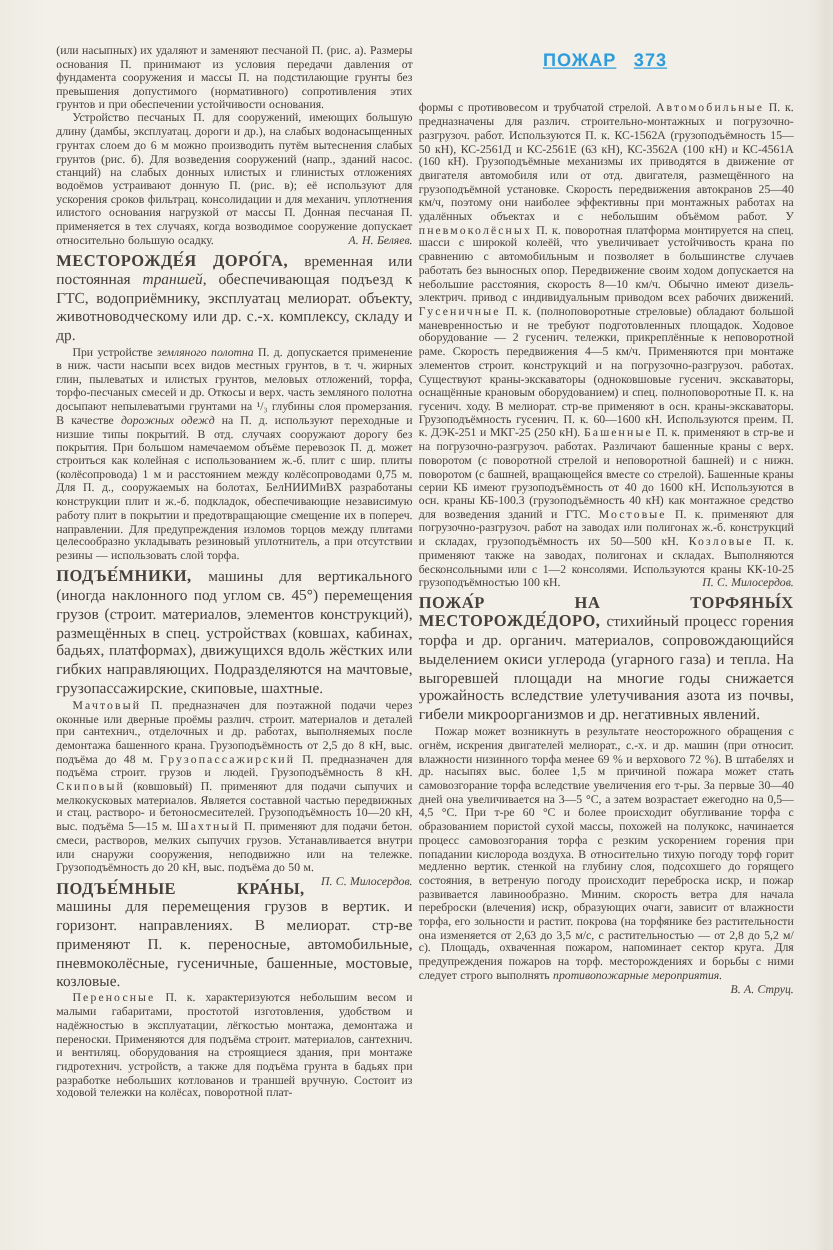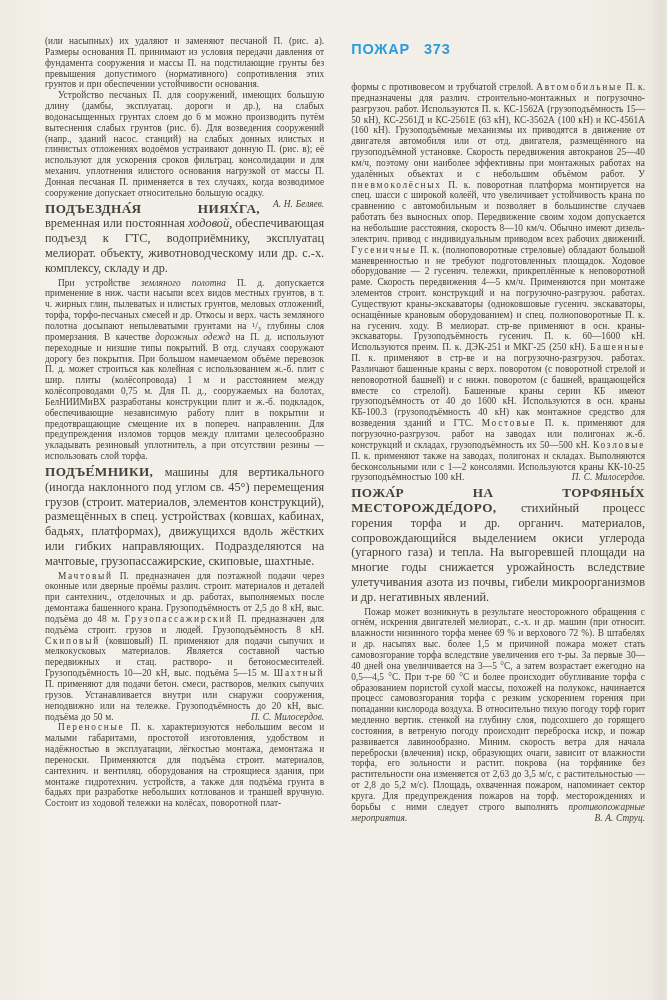--- a/index.html
+++ b/index.html
@@ -22,34 +22,35 @@
   .page::after {
     content: "";
     position: absolute;
     top: 0; right: 0;
     width: 16px; height: 100%;
     background: linear-gradient(90deg, rgba(100,92,78,0) 0%, rgba(100,92,78,0.07) 65%, rgba(100,92,78,0.02) 100%);
     pointer-events: none;
   }
   .columns {
     display: flex;
-    gap: 27px;
+    gap: 5px;
   }
   .col { box-sizing: border-box; }
   .col-left  { width: 285px; }
   .col-right { width: 300px; }
 
   .running-head {
-    text-align: left;
+    text-align: center;
     font-family: "Liberation Sans", "DejaVu Sans", sans-serif;
     font-weight: bold;
     font-size: 14.5px;
     letter-spacing: 0.8px;
     margin: 5px 2px 25px 0;
     white-space: nowrap;
+    text-decoration: underline;
   }
   .running-head .page-number { margin-left: 14px; }
 
   p.para {
     margin: 0;
     text-align: justify;
   }
   p.small {
     font-size: 9.4px;
     line-height: 10.85px;
@@ -77,24 +78,25 @@
 </style>
 </head>
 <body>
 
 <div class="page">
   <div class="columns">
 
     <div class="col col-left">
         <p class="para small"><span class="seg-n">(или насыпных) их удаляют и заменяют песчаной П. (рис. а). Размеры основания П. принимают из условия передачи давления от фундамента сооружения и массы П. на подстилающие грунты без превышения допустимого (нормативного) сопротивления этих грунтов и при обеспечении устойчивости основания.</span></p>
         <p class="para small indent"><span class="seg-n">Устройство песчаных П. для сооружений, имеющих большую длину (дамбы, эксплуатац. дороги и др.), на слабых водонасыщенных грунтах слоем до 6 м можно производить путём вытеснения слабых грунтов (рис. б). Для возведения сооружений (напр., зданий насос. станций) на слабых донных илистых и глинистых отложениях водоёмов устраивают донную П. (рис. в); её используют для ускорения сроков фильтрац. консолидации и для механич. уплотнения илистого основания нагрузкой от массы П. Донная песчаная П. применяется в тех случаях, когда возводимое сооружение допускает относительно большую осадку. </span><span class="seg-sign">А. Н. Беляев.</span></p>
-        <p class="para lead"><span class="seg-b">ПОДЪЕЗДНА́Я НИЯХ́ГА, </span><span class="seg-n">временная или постоянная </span><span class="seg-i">ходовой</span><span class="seg-n">, обеспечивающая подъезд к ГТС, водоприёмнику, эксплуатац мелиорат. объекту, животноводческому или др. с.-х. комплексу, складу и др.</span></p>
+        <p class="para lead"><span class="seg-b">МЕСТОРОЖДЕ́Я ДОРО́ГА, </span><span class="seg-n">временная или постоянная </span><span class="seg-i">траншей</span><span class="seg-n">, обеспечивающая подъезд к ГТС, водоприёмнику, эксплуатац мелиорат. объекту, животноводческому или др. с.-х. комплексу, складу и др.</span></p>
         <p class="para small indent"><span class="seg-n">При устройстве </span><span class="seg-i">земляного полотна</span><span class="seg-n"> П. д. допускается применение в ниж. части насыпи всех видов местных грунтов, в т. ч. жирных глин, пылеватых и илистых грунтов, меловых отложений, торфа, торфо-песчаных смесей и др. Откосы и верх. часть земляного полотна досыпают непылеватыми грунтами на ¹/₃ глубины слоя промерзания. В качестве </span><span class="seg-i">дорожных одежд</span><span class="seg-n"> на П. д. используют переходные и низшие типы покрытий. В отд. случаях сооружают дорогу без покрытия. При большом намечаемом объёме перевозок П. д. может строиться как колейная с использованием ж.-б. плит с шир. плиты (колёсопровода) 1 м и расстоянием между колёсопроводами 0,75 м. Для П. д., сооружаемых на болотах, БелНИИМиВХ разработаны конструкции плит и ж.-б. подкладок, обеспечивающие независимую работу плит в покрытии и предотвращающие смещение их в попереч. направлении. Для предупреждения изломов торцов между плитами целесообразно укладывать резиновый уплотнитель, а при отсутствии резины — использовать слой торфа.</span></p>
         <p class="para lead"><span class="seg-b">ПОДЪЕ́МНИКИ, </span><span class="seg-n">машины для вертикального (иногда наклонного под углом св. 45°) перемещения грузов (строит. материалов, элементов конструкций), размещённых в спец. устройствах (ковшах, кабинах, бадьях, платформах), движущихся вдоль жёстких или гибких направляющих. Подразделяются на мачтовые, грузопассажирские, скиповые, шахтные.</span></p>
         <p class="para small indent"><span class="seg-sp">Мачтовый</span><span class="seg-n"> П. предназначен для поэтажной подачи через оконные или дверные проёмы различ. строит. материалов и деталей при сантехнич., отделочных и др. работах, выполняемых после демонтажа башенного крана. Грузоподъёмность от 2,5 до 8 кН, выс. подъёма до 48 м. </span><span class="seg-sp">Грузопассажирский</span><span class="seg-n"> П. предназначен для подъёма строит. грузов и людей. Грузоподъёмность 8 кН. </span><span class="seg-sp">Скиповый</span><span class="seg-n"> (ковшовый) П. применяют для подачи сыпучих и мелкокусковых материалов. Является составной частью передвижных и стац. растворо- и бетоносмесителей. Грузоподъёмность 10—20 кН, выс. подъёма 5—15 м. </span><span class="seg-sp">Шахтный</span><span class="seg-n"> П. применяют для подачи бетон. смеси, растворов, мелких сыпучих грузов. Устанавливается внутри или снаружи сооружения, неподвижно или на тележке. Грузоподъёмность до 20 кН, выс. подъёма до 50 м. </span><span class="seg-sign">П. С. Милосердов.</span></p>
+        <p class="para lead"><span class="seg-b">ПОДЪЕ́МНЫЕ КРА́НЫ, </span><span class="seg-n">машины для перемещения грузов в вертик. и горизонт. направлениях. В мелиорат. стр-ве применяют П. к. переносные, автомобильные, пневмоколёсные, гусеничные, башенные, мостовые, козловые.</span></p>
         <p class="para small indent"><span class="seg-sp">Переносные</span><span class="seg-n"> П. к. характеризуются небольшим весом и малыми габаритами, простотой изготовления, удобством и надёжностью в эксплуатации, лёгкостью монтажа, демонтажа и переноски. Применяются для подъёма строит. материалов, сантехнич. и вентиляц. оборудования на строящиеся здания, при монтаже гидротехнич. устройств, а также для подъёма грунта в бадьях при разработке небольших котлованов и траншей вручную. Состоит из ходовой тележки на колёсах, поворотной плат-</span></p>
       </div>
 
     <div class="col col-right">
       <div class="running-head" style="color: rgb(46, 156, 219);">
         <span class="head-title">ПОЖАР</span><span class="page-number">373</span>
       </div>
       <div>
           <p class="para small"><span class="seg-n">формы с противовесом и трубчатой стрелой. </span><span class="seg-sp">Автомобильные</span><span class="seg-n"> П. к. предназначены для различ. строительно-монтажных и погрузочно-разгрузоч. работ. Используются П. к. КС-1562А (грузоподъёмность 15—50 кН), КС-2561Д и КС-2561Е (63 кН), КС-3562А (100 кН) и КС-4561А (160 кН). Грузоподъёмные механизмы их приводятся в движение от двигателя автомобиля или от отд. двигателя, размещённого на грузоподъёмной установке. Скорость передвижения автокранов 25—40 км/ч, поэтому они наиболее эффективны при монтажных работах на удалённых объектах и с небольшим объёмом работ. У </span><span class="seg-sp">пневмоколёсных</span><span class="seg-n"> П. к. поворотная платформа монтируется на спец. шасси с широкой колеёй, что увеличивает устойчивость крана по сравнению с автомобильным и позволяет в большинстве случаев работать без выносных опор. Передвижение своим ходом допускается на небольшие расстояния, скорость 8—10 км/ч. Обычно имеют дизель-электрич. привод с индивидуальным приводом всех рабочих движений. </span><span class="seg-sp">Гусеничные</span><span class="seg-n"> П. к. (полноповоротные стреловые) обладают большой маневренностью и не требуют подготовленных площадок. Ходовое оборудование — 2 гусенич. тележки, прикреплённые к неповоротной раме. Скорость передвижения 4—5 км/ч. Применяются при монтаже элементов строит. конструкций и на погрузочно-разгрузоч. работах. Существуют краны-экскаваторы (одноковшовые гусенич. экскаваторы, оснащённые крановым оборудованием) и спец. полноповоротные П. к. на гусенич. ходу. В мелиорат. стр-ве применяют в осн. краны-экскаваторы. Грузоподъёмность гусенич. П. к. 60—1600 кН. Используются преим. П. к. ДЭК-251 и МКГ-25 (250 кН). </span><span class="seg-sp">Башенные</span><span class="seg-n"> П. к. применяют в стр-ве и на погрузочно-разгрузоч. работах. Различают башенные краны с верх. поворотом (с поворотной стрелой и неповоротной башней) и с нижн. поворотом (с башней, вращающейся вместе со стрелой). Башенные краны серии КБ имеют грузоподъёмность от 40 до 1600 кН. Используются в осн. краны КБ-100.3 (грузоподъёмность 40 кН) как монтажное средство для возведения зданий и ГТС. </span><span class="seg-sp">Мостовые</span><span class="seg-n"> П. к. применяют для погрузочно-разгрузоч. работ на заводах или полигонах ж.-б. конструкций и складах, грузоподъёмность их 50—500 кН. </span><span class="seg-sp">Козловые</span><span class="seg-n"> П. к. применяют также на заводах, полигонах и складах. Выполняются бесконсольными или с 1—2 консолями. Используются краны КК-10-25 грузоподъёмностью 100 кН. </span><span class="seg-sign">П. С. Милосердов.</span></p>
           <p class="para lead"><span class="seg-b">ПОЖА́Р НА ТОРФЯНЫ́Х МЕСТОРОЖДЕ́ДОРО, </span><span class="seg-n">стихийный процесс горения торфа и др. органич. материалов, сопровождающийся выделением окиси углерода (угарного газа) и тепла. На выгоревшей площади на многие годы снижается урожайность вследствие улетучивания азота из почвы, гибели микроорганизмов и др. негативных явлений.</span></p>

